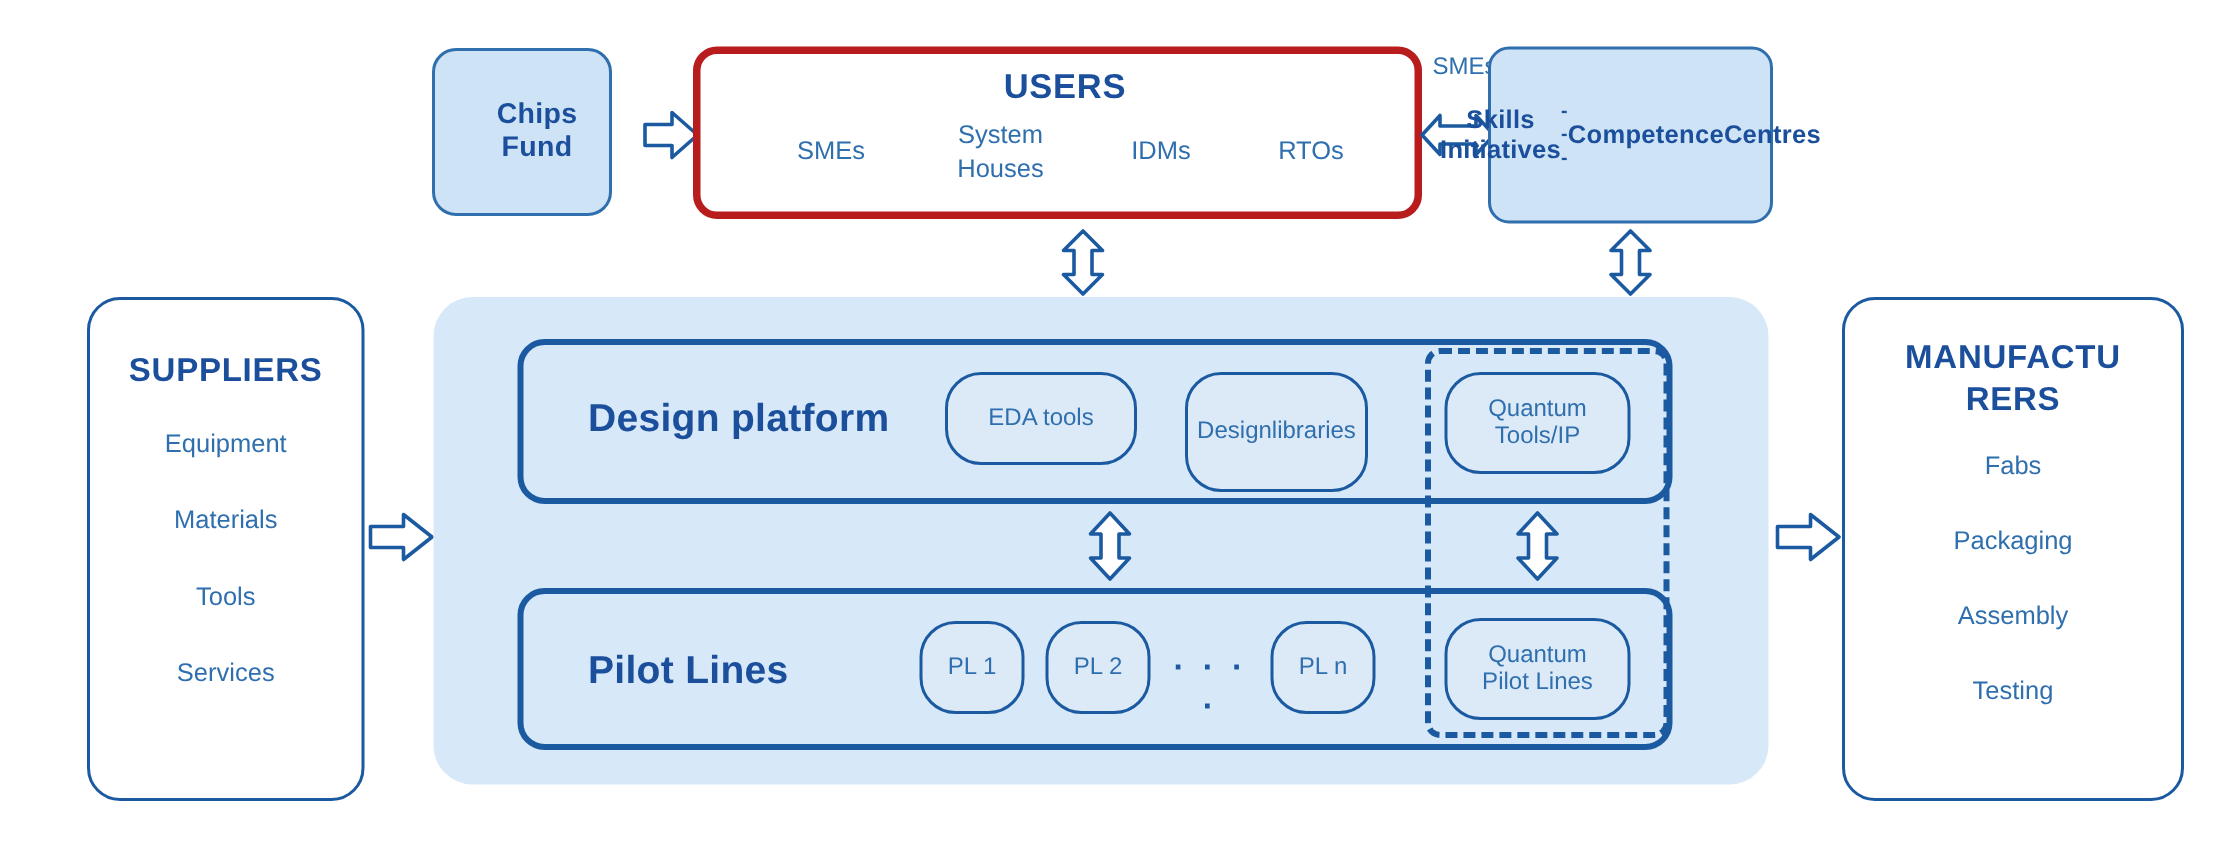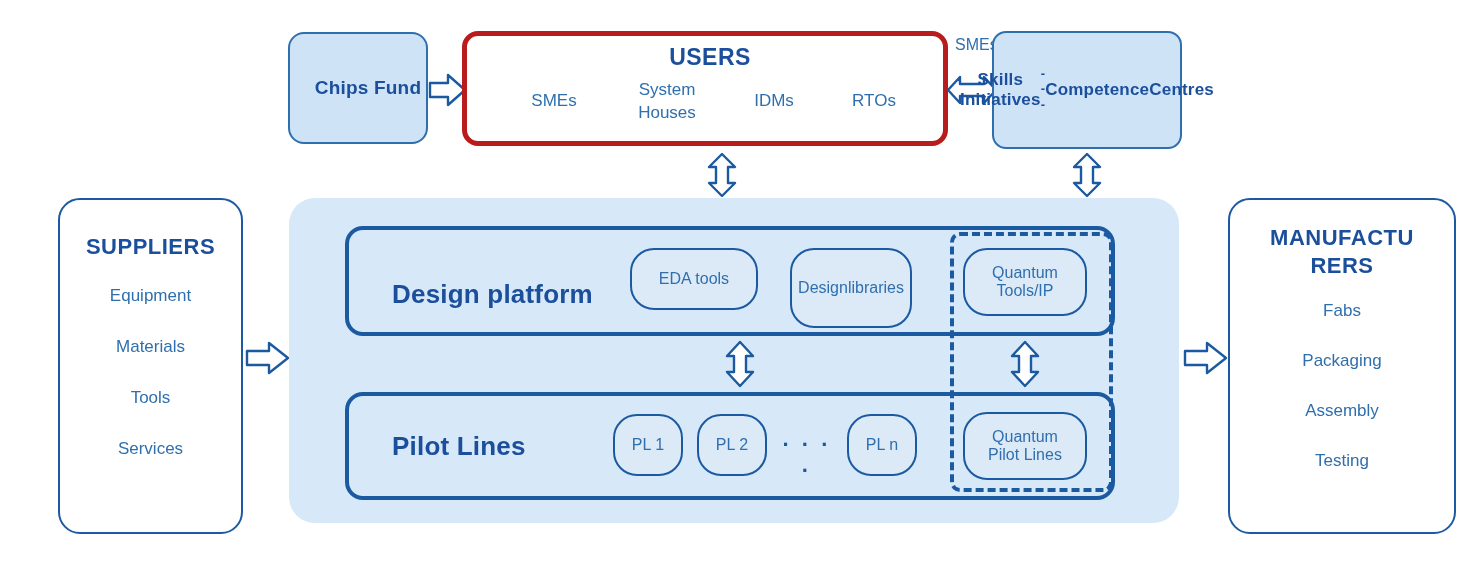--- a/index.html
+++ b/index.html
@@ -47,21 +47,21 @@
   }
 
   .dots{
     color:#1b5aa0;font-size:22px;letter-spacing:3px;font-weight:bold;
   }
   svg{display:block;overflow:visible;}
 </style>
 </head>
 <body>
 
-<div class="abs box-fill" style="left:288px;top:32px;width:140px;height:112px;border-radius:16px;padding-left:20px;">
+<div class="abs box-fill" style="left:288px;top:32px;width:120px;height:112px;border-radius:16px;padding-left:20px;">
   <span class="ttl-bold" style="font-size:19px;">Chips Fund</span>
 </div>
 
 <div class="abs" style="left:428px;top:72px;width:40px;height:36px;">
   <svg width="40" height="36" viewBox="0 0 40 36">
     <polygon points="2,11 20,11 20,3 37,18 20,33 20,25 2,25" fill="#ffffff" stroke="#1b5aa0" stroke-width="2.4" stroke-linejoin="round"></polygon>
   </svg>
 </div>
 
 <div class="abs" style="left:462px;top:31px;width:486px;height:115px;background:#ffffff;border:5px solid #b91c1c;border-radius:16px;">
@@ -122,21 +122,21 @@
 
 <div class="abs" style="left:245px;top:340px;width:46px;height:36px;">
   <svg width="46" height="36" viewBox="0 0 46 36">
     <polygon points="2,11 24,11 24,3 43,18 24,33 24,25 2,25" fill="#ffffff" stroke="#1b5aa0" stroke-width="2.4" stroke-linejoin="round"></polygon>
   </svg>
 </div>
 
 <div class="abs" id="platform-panel" style="left:289px;top:198px;width:890px;height:325px;"></div>
 
 <div class="abs row-box" style="left:345px;top:226px;width:770px;height:110px;"></div>
-<div class="abs ttl-bold" style="left:392px;top:263px;width:270px;font-size:26px;margin-top:16px;">Design platform</div>
+<div class="abs ttl-bold" style="left:392px;top:263px;width:270px;font-size:26px;">Design platform</div>
 
 <div class="abs chip" style="left:630px;top:248px;width:128px;height:62px;font-size:16px;">
   <span>EDA tools</span>
 </div>
 
 <div class="abs chip" style="left:790px;top:248px;width:122px;height:80px;font-size:16px;flex-direction:row;">
   <span>Design</span>
   <span>libraries</span>
 </div>
 

